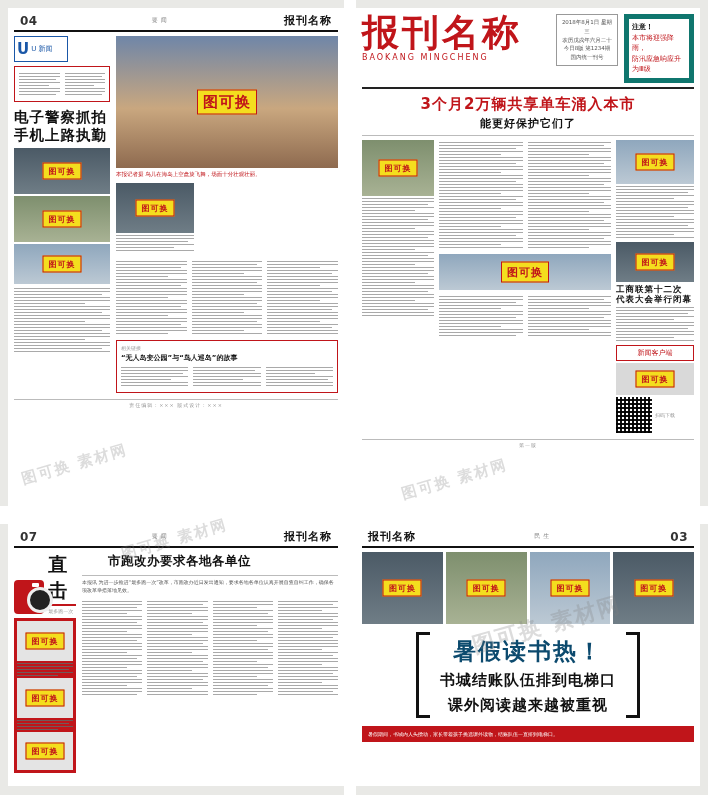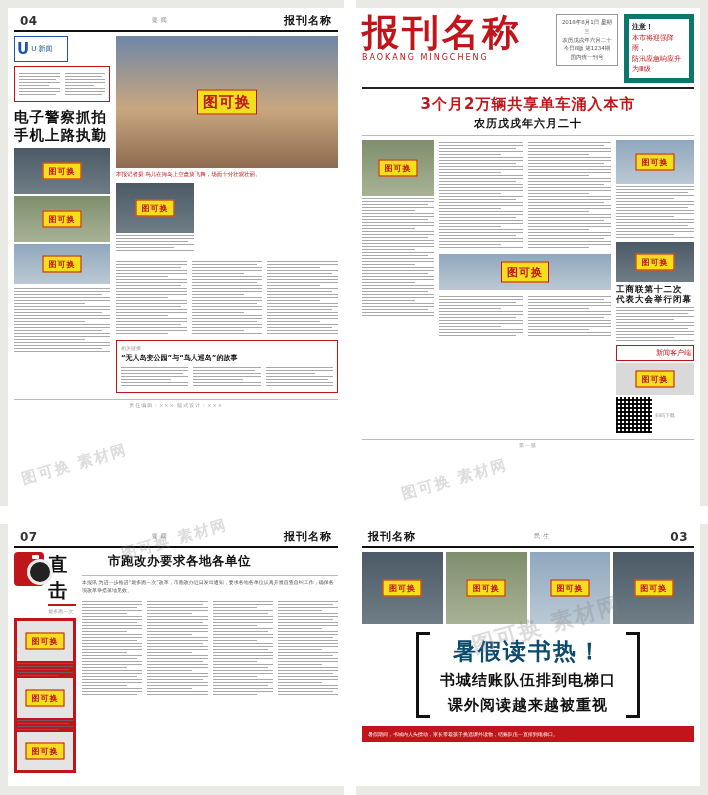--- a/index.html
+++ b/index.html
@@ -106,21 +106,21 @@
   .pinyin { font-size: 8px; color: #c0151a; letter-spacing: 2px; }
   .notice-box { border: 5px solid #0f766e; color: #c0151a; font-size: 7px; padding: 3px; line-height: 1.5; }
   .date-box { border: 1px solid #999; font-size: 5.5px; color:#555; padding:3px; line-height:1.6; text-align:center;}
   .tr-mainhead { font-size: 15px; font-weight: bold; color: #c0151a; letter-spacing: 1px; text-align:center;}
   .tr-subhead { font-size: 11px; font-weight: bold; color: #111; letter-spacing: 1px; text-align:center;}
 
   .qr { width: 36px; height: 36px; background:
       repeating-linear-gradient(0deg,#111 0 2px,#fff 2px 4px),
       repeating-linear-gradient(90deg,#111 0 2px,transparent 2px 4px);
       background-blend-mode: multiply; }
-  .app-badge { border:1px solid #c0151a; color:#c0151a; font-size:7px; text-align:right; padding:2px; }
+  .app-badge { border:1px solid #c0151a; color:#c0151a; font-size:7px; text-align:center; padding:2px; }
 
   
   .camera {
     width: 46px; height: 34px; background:#c0151a; border-radius:4px; position:relative;
   }
   .camera:before{ content:""; position:absolute; left:13px; top:7px; width:20px; height:20px;
     border-radius:50%; background:#222; border:3px solid #eee;}
   .camera:after{ content:""; position:absolute; right:5px; top:3px; width:7px; height:4px; background:#fff; border-radius:1px;}
   .zhiji { font-size: 19px; font-weight: bold; color:#111; letter-spacing:2px; border-bottom:2px solid #c0151a; }
   .bl-head { font-size: 12.5px; font-weight: bold; color:#111; letter-spacing:.5px; line-height:1.5;margin-left:26px;}
@@ -396,21 +396,21 @@
         <div class="notice-box" style="width:70px;">
           <div class="hl">注意！</div>
           <div style="white-space:pre-line;">本市将迎强降雨，
 防汛应急响应升为Ⅲ级</div>
         </div>
       </div>
 
       <div class="rule mt4" style="border-top-width:2px;"></div>
 
       <div class="tr-mainhead mt6">3个月2万辆共享单车涌入本市</div>
-      <div class="tr-subhead mt2">农历戊戌年六月二十</div>
+      <div class="tr-subhead mt2">能更好保护它们了</div>
       <div class="rule-thin mt4"></div>
 
       <div class="flexrow mt4" style="gap:5px;">
 
         <div style="width:72px;">
           <div class="photo gr wm-sm" style="height:56px;">
             <span class="wm">图可换</span>
           </div>
           <div class="lines mt2">
               <i class="s1"></i>
@@ -639,21 +639,21 @@
   <div class="quad q-bl">
     <div style="padding:4px 6px 0 6px;">
       <div class="masthead-bar">
         <span class="pg-num">07</span>
         <span class="pg-mid">要闻</span>
         <span class="pg-title">报刊名称</span>
       </div>
 
       <div class="flexrow mt4" style="gap:6px;">
         <div style="width:62px;">
-          <div class="flexrow" style="gap:4px; align-items:flex-start;">
+          <div class="flexrow" style="gap:4px; align-items:flex-end;">
             <div class="camera"></div>
             <div>
               <div class="zhiji">直击</div>
               <div class="tiny red mt2">最多跑一次</div>
             </div>
           </div>
           <div class="red-panel mt4" style="padding:3px;">
             <div class="photo wm-sm" style="height:40px;background:#e4e4e4;">
               <span class="wm">图可换</span>
             </div>

